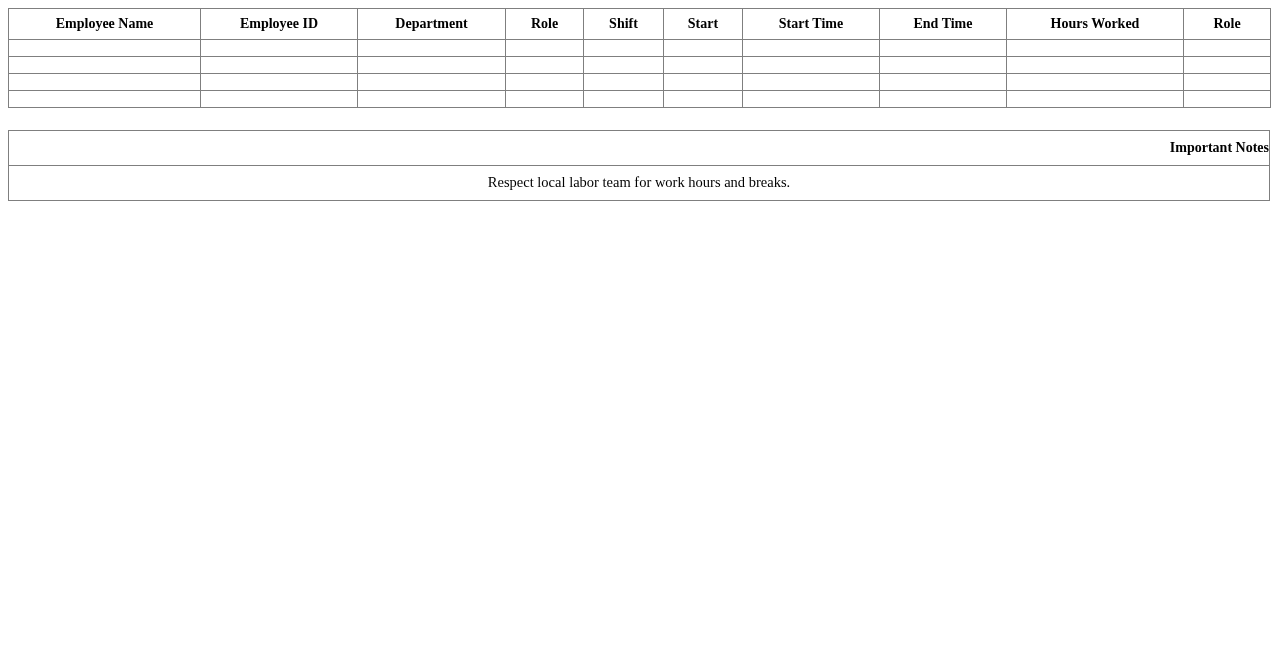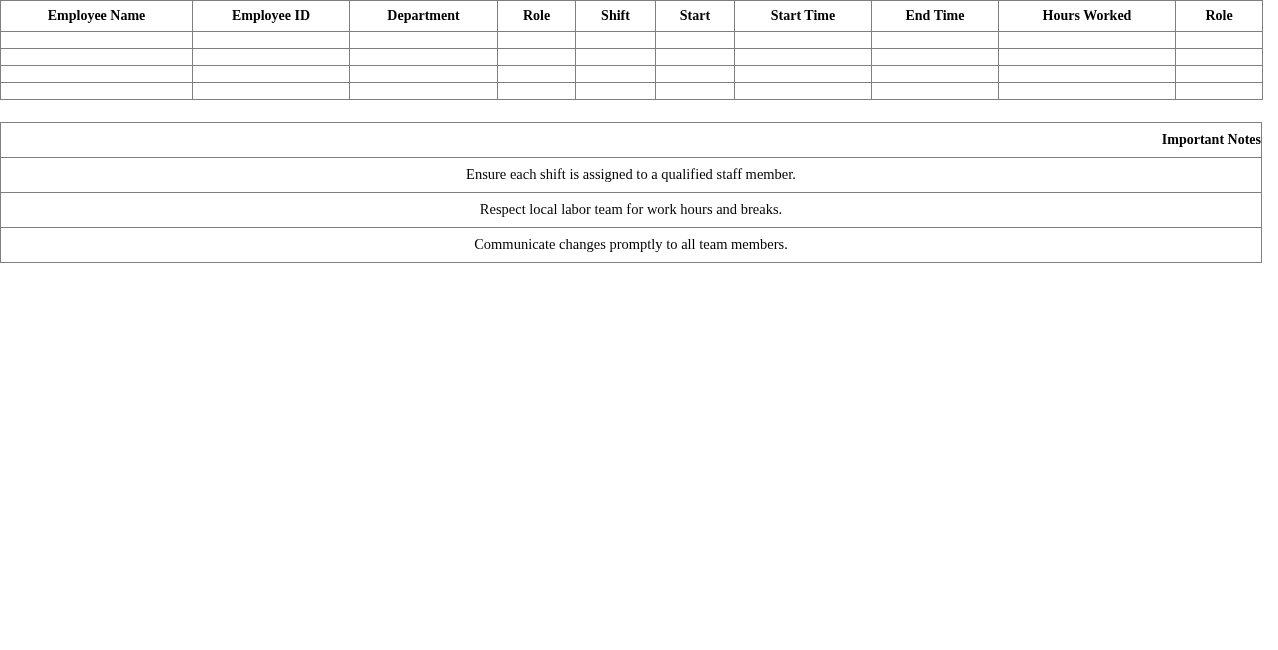--- a/index.html
+++ b/index.html
@@ -13,20 +13,21 @@
     font-family: "Liberation Serif", "DejaVu Serif", serif;
     color: #000000;
     overflow: hidden;
   }
 
   .page {
     position: relative;
     width: 1278px;
     height: 650px;
     box-sizing: border-box;
+    padding: 8px;
   }
 
   table.grid {
     border-collapse: collapse;
     table-layout: fixed;
     width: 1262px;
     background: #ffffff;
   }
 
   table.grid td,
@@ -178,24 +179,18 @@
   <div class="table-gap"></div>
 
   <table class="grid" id="notes-table">
     <thead>
       <tr>
         <th class="notes-head">Important Notes</th>
       </tr>
     </thead>
     <tbody>
       <tr>
-        <td class="notes-cell">Ensure each shift is assigned to a qualified staff member.</td>
-      </tr>
-      <tr>
         <td class="notes-cell">Respect local labor team for work hours and breaks.</td>
-      </tr>
-      <tr>
-        <td class="notes-cell">Communicate changes promptly to all team members.</td>
       </tr>
     </tbody>
   </table>
 
 </div>
 
 </body></html>

